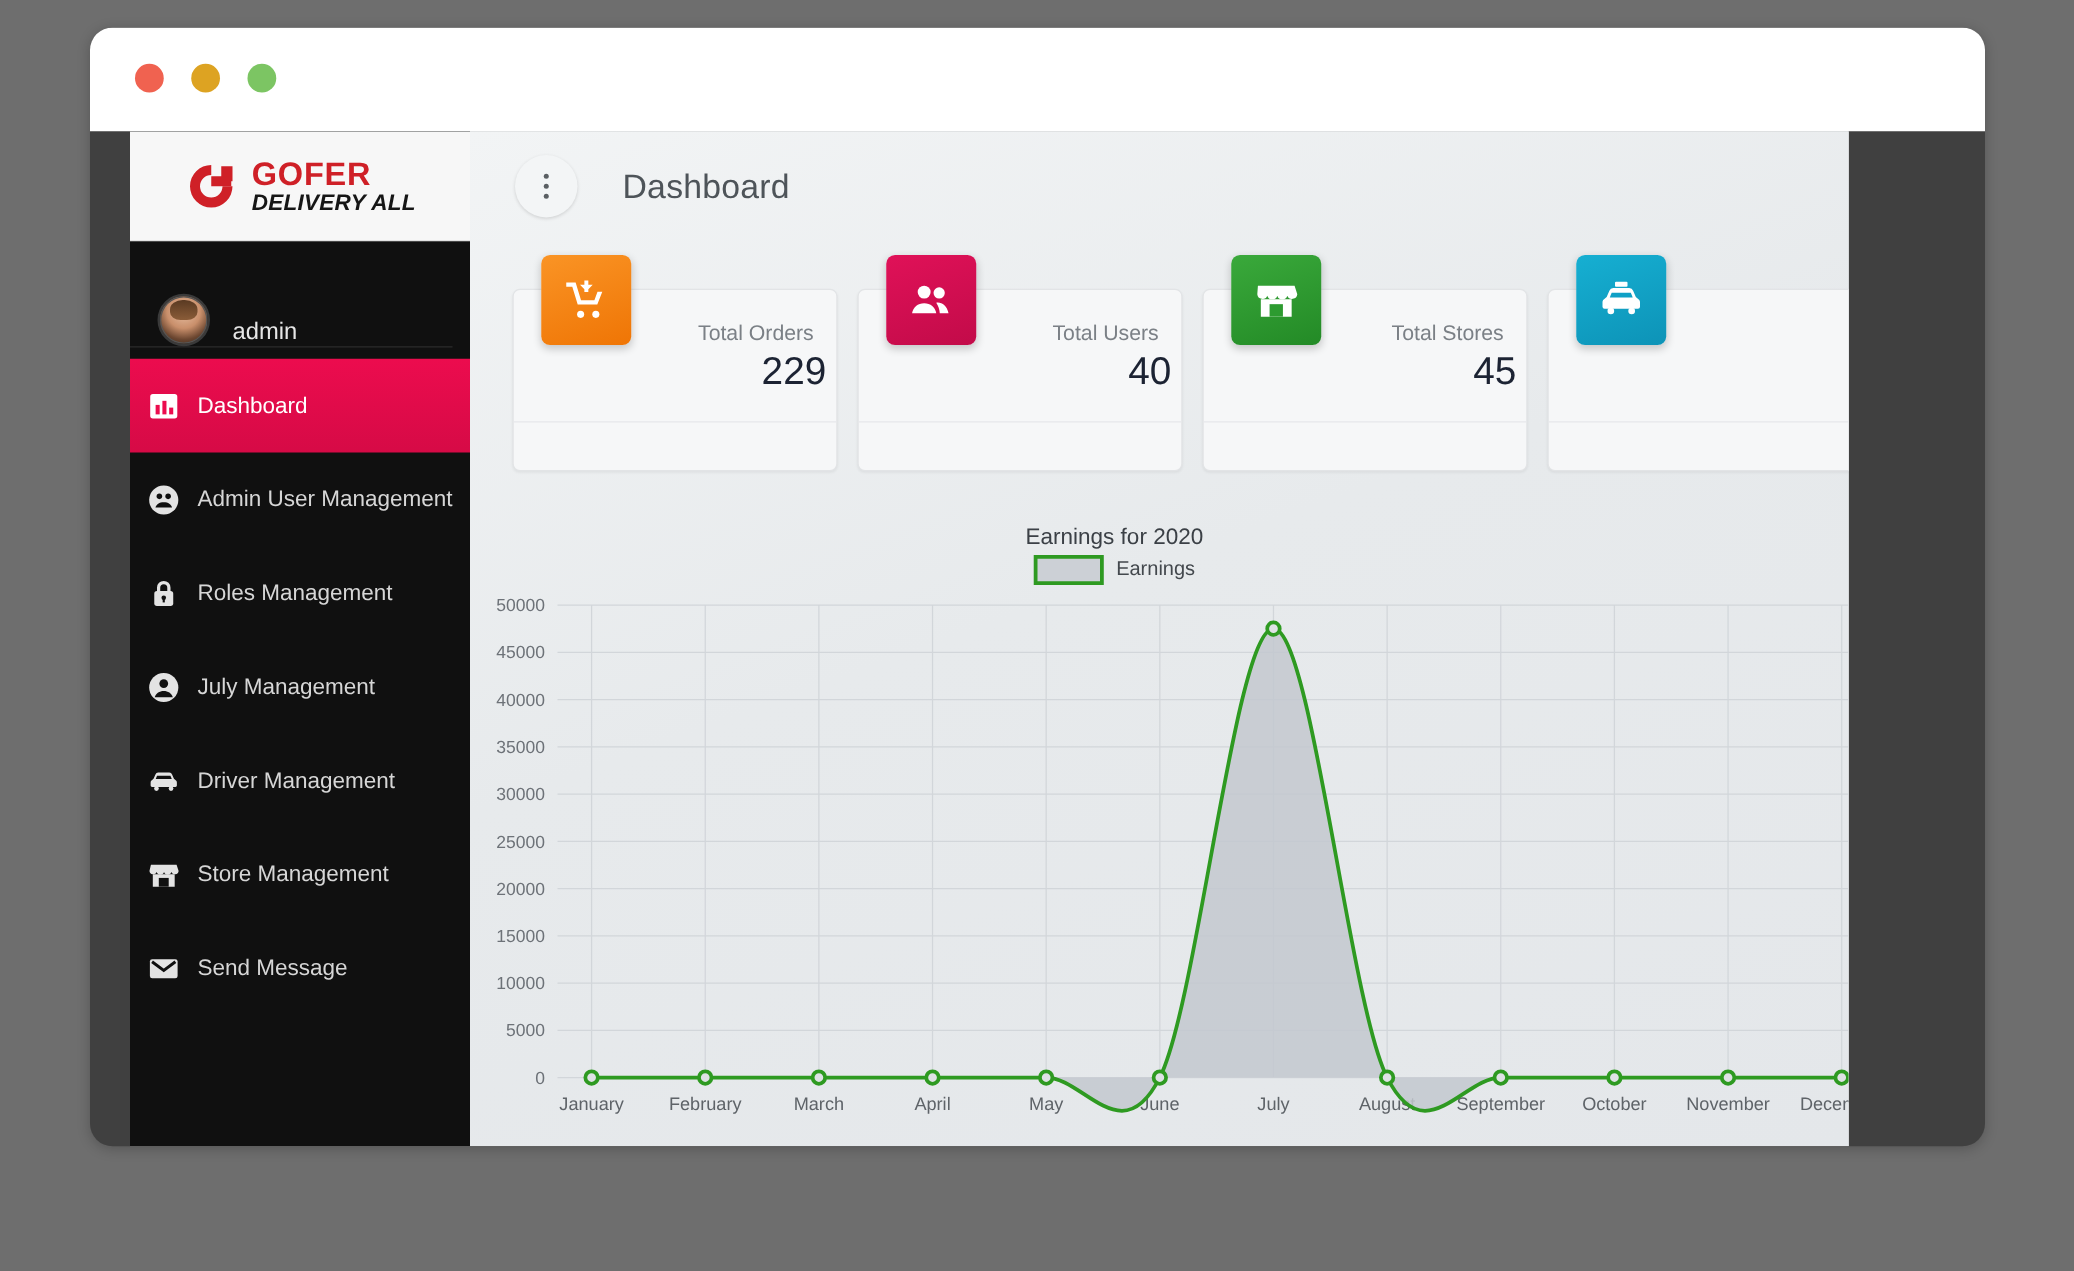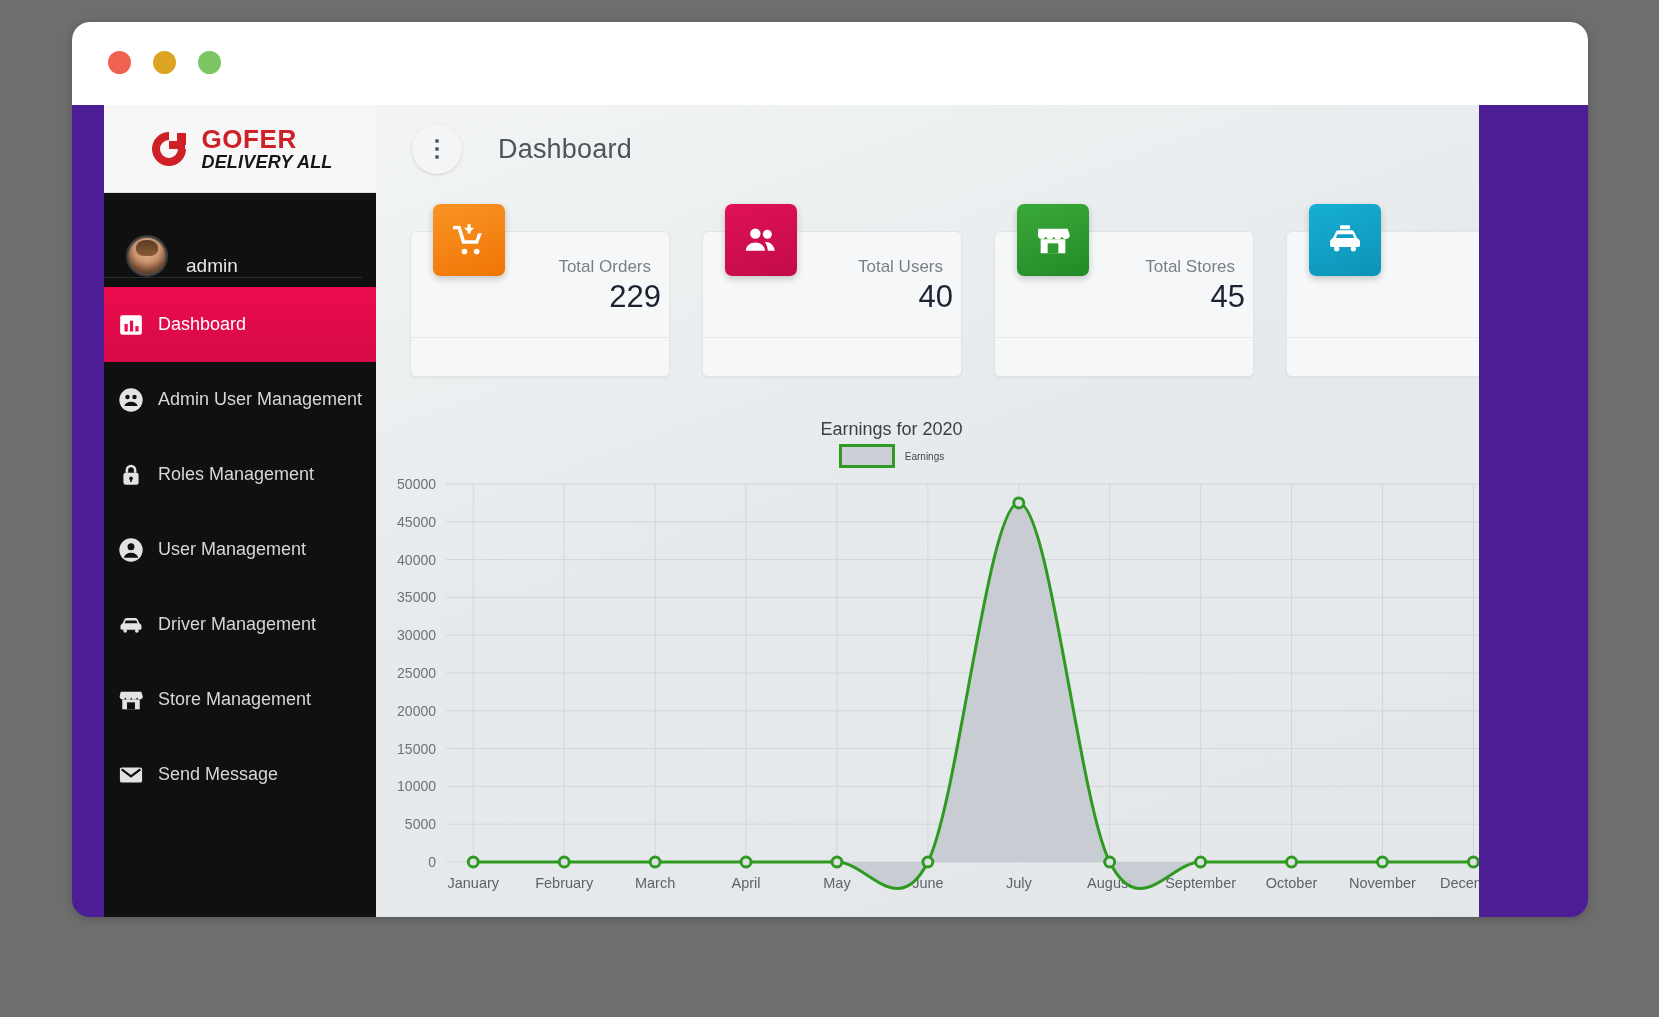--- a/index.html
+++ b/index.html
@@ -14,21 +14,21 @@
     position: relative;
     width: 1659px; height: 1017px;
     background: #6e6e6e;
   }
 
   
   .browser-frame {
     position: absolute;
     left: 72px; top: 22px;
     width: 1516px; height: 895px;
-    background: #4c1d95;
+    background: #404040;
     border-radius: 18px;
     box-shadow: 0 2px 10px rgba(0,0,0,0.22);
     overflow: hidden;
   }
   .titlebar {
     position: absolute;
     left: 0; top: 0;
     width: 100%; height: 83px;
     background: #ffffff;
   }
@@ -150,21 +150,21 @@
   .page-title {
     margin-left: 36px;
     font-size: 27px;
     color: #4e5459;
     letter-spacing: 0.2px;
   }
 
   
   .cards {
     display: flex;
-    gap: 32px;
+    gap: 16px;
     padding: 38px 0 0 34px;
   }
   .card {
     position: relative;
     width: 258px;
     flex: 0 0 258px;
     background: #f6f7f8;
     border: 1px solid #e2e4e6;
     border-radius: 6px;
     box-shadow: 0 1px 2px rgba(0,0,0,0.05);
@@ -205,21 +205,21 @@
     display: flex; align-items: center; justify-content: center;
     gap: 10px;
     padding-right: 80px;
     margin-bottom: 6px;
   }
   .legend-swatch {
     width: 50px; height: 18px;
     background: #ccd0d6;
     border: 3px solid #2e9a21;
   }
-  .legend-text { font-size: 10px; color: #43484d; }
+  .legend-text { font-size: 16px; color: #43484d; }
   .chart-svg { display: block; }
 </style>
 </head>
 <body>
 
 <div id="root">
 
   <div class="browser-frame">
 
     <div class="titlebar">
@@ -290,21 +290,21 @@
           </div>
 
           <div class="nav-item">
             <span class="nav-icon">
               <svg width="28" height="28" viewBox="0 0 24 24" fill="currentColor">
                 <circle cx="12" cy="12" r="10" fill="currentColor"></circle>
                 <circle cx="12" cy="9.3" r="3" fill="#101010"></circle>
                 <path d="M5.8 18.6c.9-2.7 3.3-4.2 6.2-4.2s5.3 1.5 6.2 4.2z" fill="#101010"></path>
               </svg>
             </span>
-            <span class="nav-label">User Management</span>
+            <span class="nav-label">July Management</span>
           </div>
 
           <div class="nav-item">
             <span class="nav-icon">
               <svg width="28" height="28" viewBox="0 0 24 24" fill="currentColor">
                 <path d="M3 15v-2.2c0-.5.2-1 .6-1.3l1.4-1.2 1.3-3A2 2 0 018.2 6h7.6a2 2 0 011.9 1.3l1.3 3 1.4 1.2c.4.3.6.8.6 1.3V15a1 1 0 01-1 1H4a1 1 0 01-1-1z" fill="currentColor"></path>
                 <path d="M7.4 8.2h9.2l.9 2.3H6.5z" fill="#101010"></path>
                 <circle cx="7" cy="17" r="1.6" fill="currentColor"></circle>
                 <circle cx="17" cy="17" r="1.6" fill="currentColor"></circle>
               </svg>

